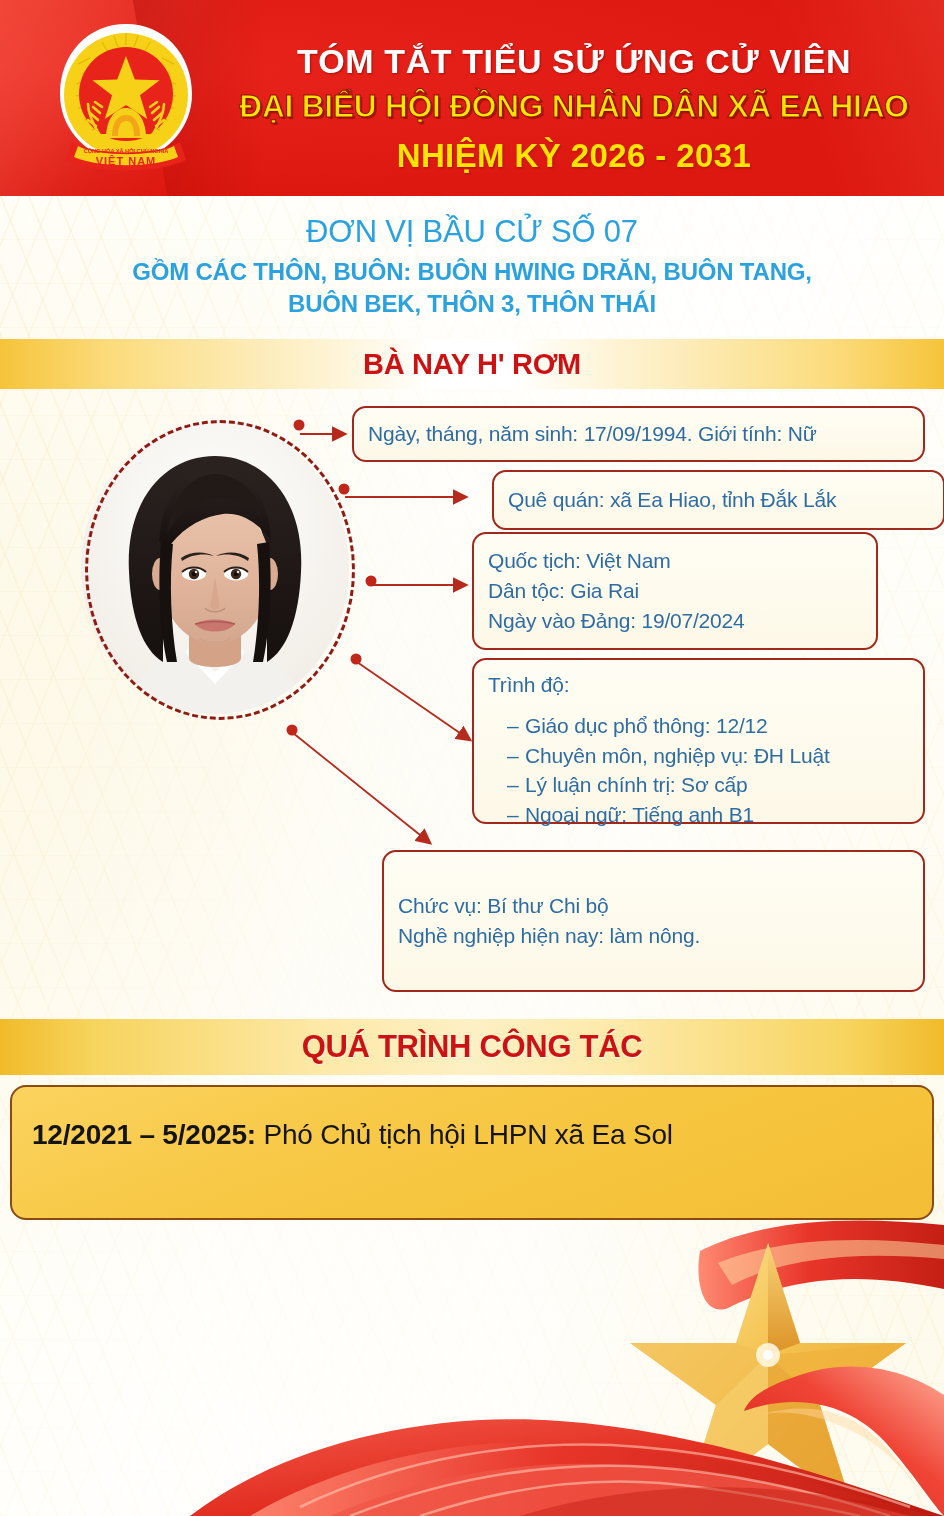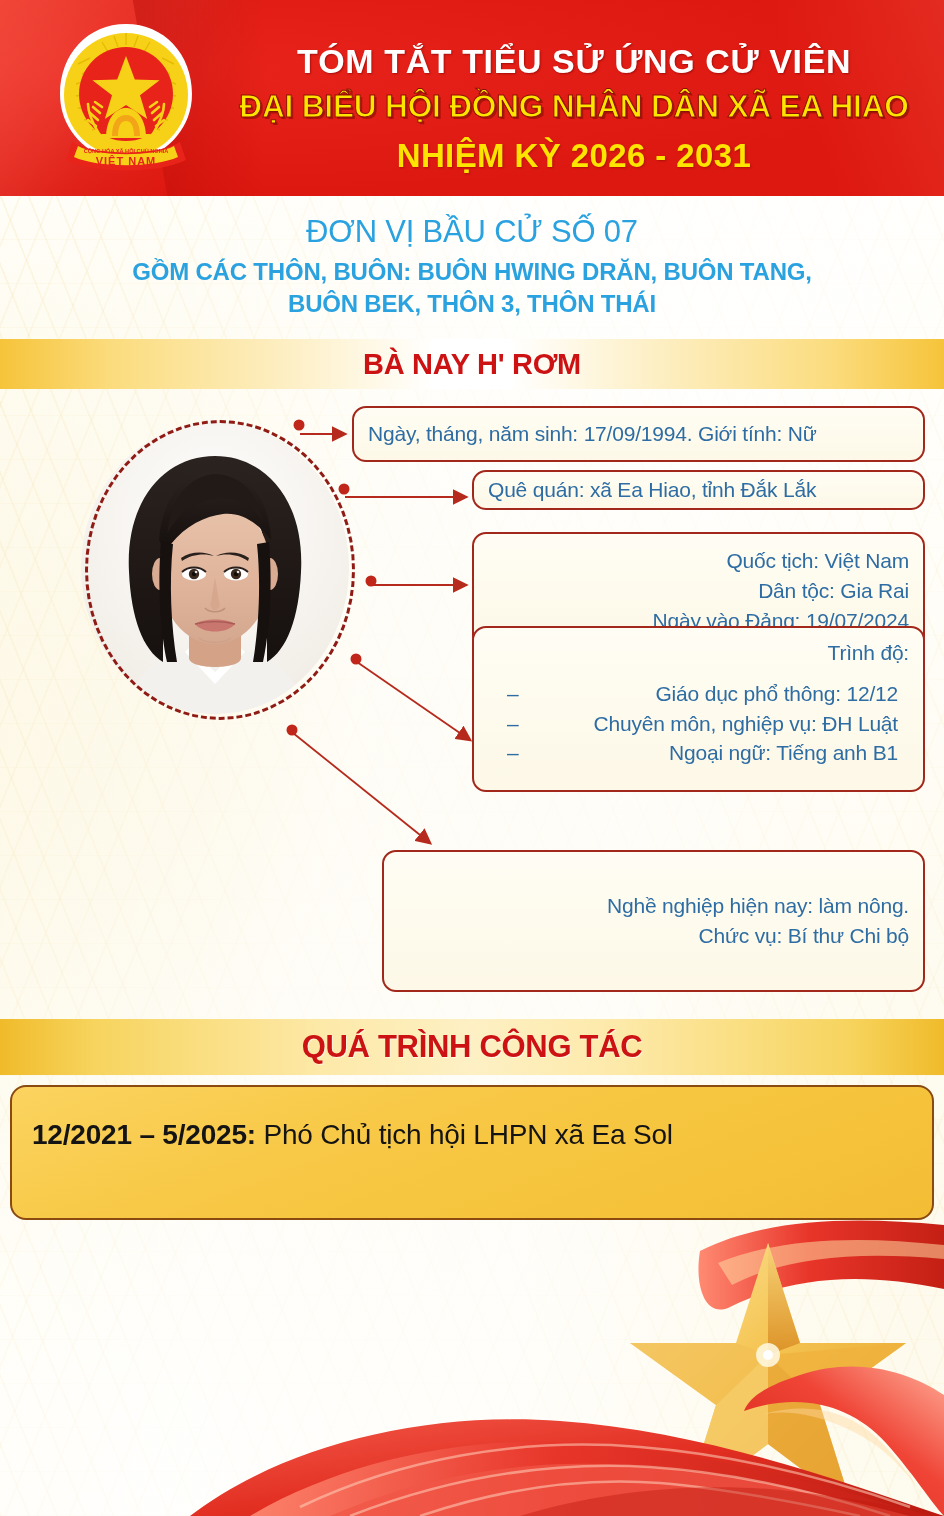--- a/index.html
+++ b/index.html
@@ -148,26 +148,25 @@
   .info-box {
     position:absolute;
     background:linear-gradient(180deg,#fffdf4 0%,#fdf8e7 100%);
     border:2px solid #a3281c;
     border-radius:14px;
     color:#2e6da4;
     font-size:21px;
     line-height:1.42;
     padding:8px 14px;
     letter-spacing:-.2px;
-    text-align:right;
   }
   #box-birth { left:352px; top:406px; width:573px; height:56px; display:flex; align-items:center; }
-  #box-origin { left:472px; top:470px; width:453px; height:40px; display:flex; align-items:center; }
-  #box-nation { left:472px; top:532px; width:453px; height:118px; display:flex; flex-direction:column; justify-content:center; }
-  #box-edu    { left:472px; top:626px; width:453px; height:166px; padding-top:10px; }
+  #box-origin { left:492px; top:470px; width:453px; height:60px; display:flex; align-items:center; }
+  #box-nation { left:472px; top:532px; width:406px; height:118px; display:flex; flex-direction:column; justify-content:center; }
+  #box-edu    { left:472px; top:658px; width:453px; height:166px; padding-top:10px; }
   #box-job    { left:382px; top:850px; width:543px; height:142px; display:flex; flex-direction:column; justify-content:center; }
 
   .edu-title { margin-bottom:2px; }
   .edu-list { list-style:none; margin:11px; padding:0 0 0 26px; }
   .edu-list li { position:relative; }
   .edu-list li::before {
     content:"–"; position:absolute; left:-18px; top:0;
   }
 
   
@@ -379,27 +378,28 @@
     <div>Quốc tịch: Việt Nam</div>
     <div>Dân tộc: Gia Rai</div>
     <div>Ngày vào Đảng: 19/07/2024</div>
   </div>
 
   <div class="info-box" id="box-edu">
     <div class="edu-title">Trình độ:</div>
     <ul class="edu-list">
       <li>Giáo dục phổ thông: 12/12</li>
       <li>Chuyên môn, nghiệp vụ: ĐH Luật</li>
+      <li>Lý luận chính trị: Sơ cấp</li>
       <li>Ngoại ngữ: Tiếng anh B1</li>
     </ul>
   </div>
 
   <div class="info-box" id="box-job">
+    <div>Chức vụ: Bí thư Chi bộ</div>
     <div>Nghề nghiệp hiện nay: làm nông.</div>
-    <div>Chức vụ: Bí thư Chi bộ</div>
   </div>
 
   <div class="work-head-bar">
     <div class="work-head-text">QUÁ TRÌNH CÔNG TÁC</div>
   </div>
 
   <div class="work-box">
     <div class="work-item">
       <b>12/2021 – 5/2025:</b><span> Phó Chủ tịch hội LHPN xã Ea Sol</span>
     </div>

